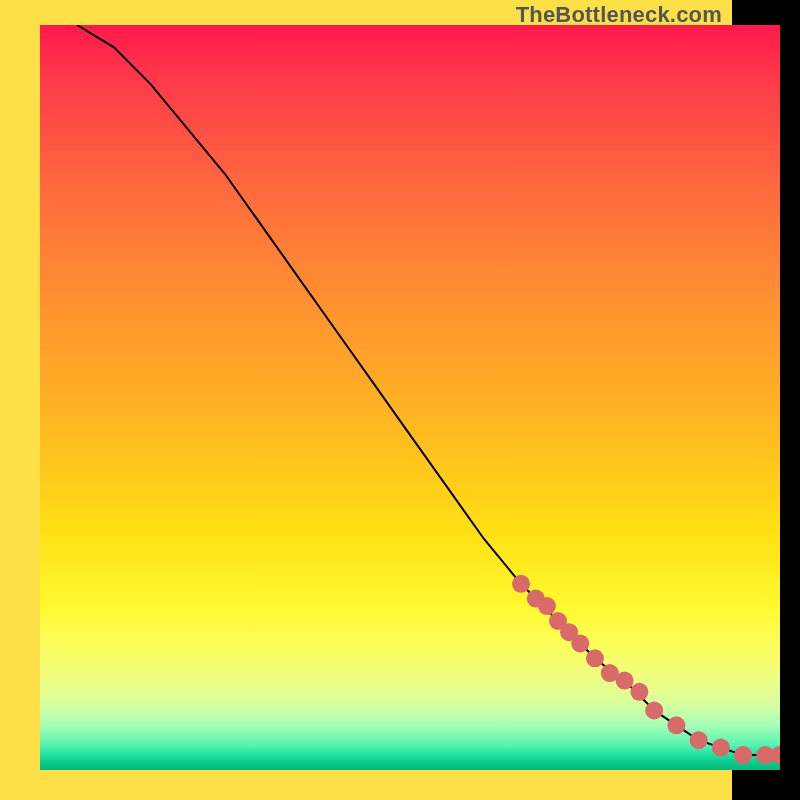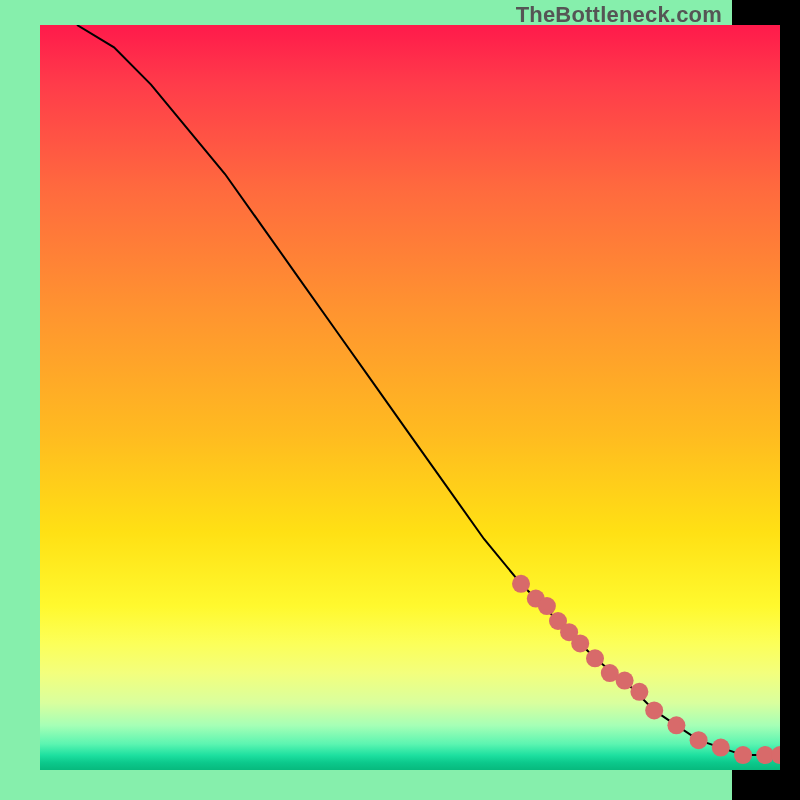--- a/index.html
+++ b/index.html
@@ -8,21 +8,21 @@
     width: 800px;
     height: 800px;
     background: #000;
     font-family: Arial, Helvetica, sans-serif;
     overflow: hidden;
   }
   .frame {
     position: relative;
     width: 732px;
     height: 800px;
-    background: #86efac;
+    background: #fde047;
     text-decoration: underline;
   }
   .watermark {
     position: absolute;
     top: 2px;
     right: 10px;
     color: #555;
     font-size: 22px;
     font-weight: 600;
     letter-spacing: 0.2px;

